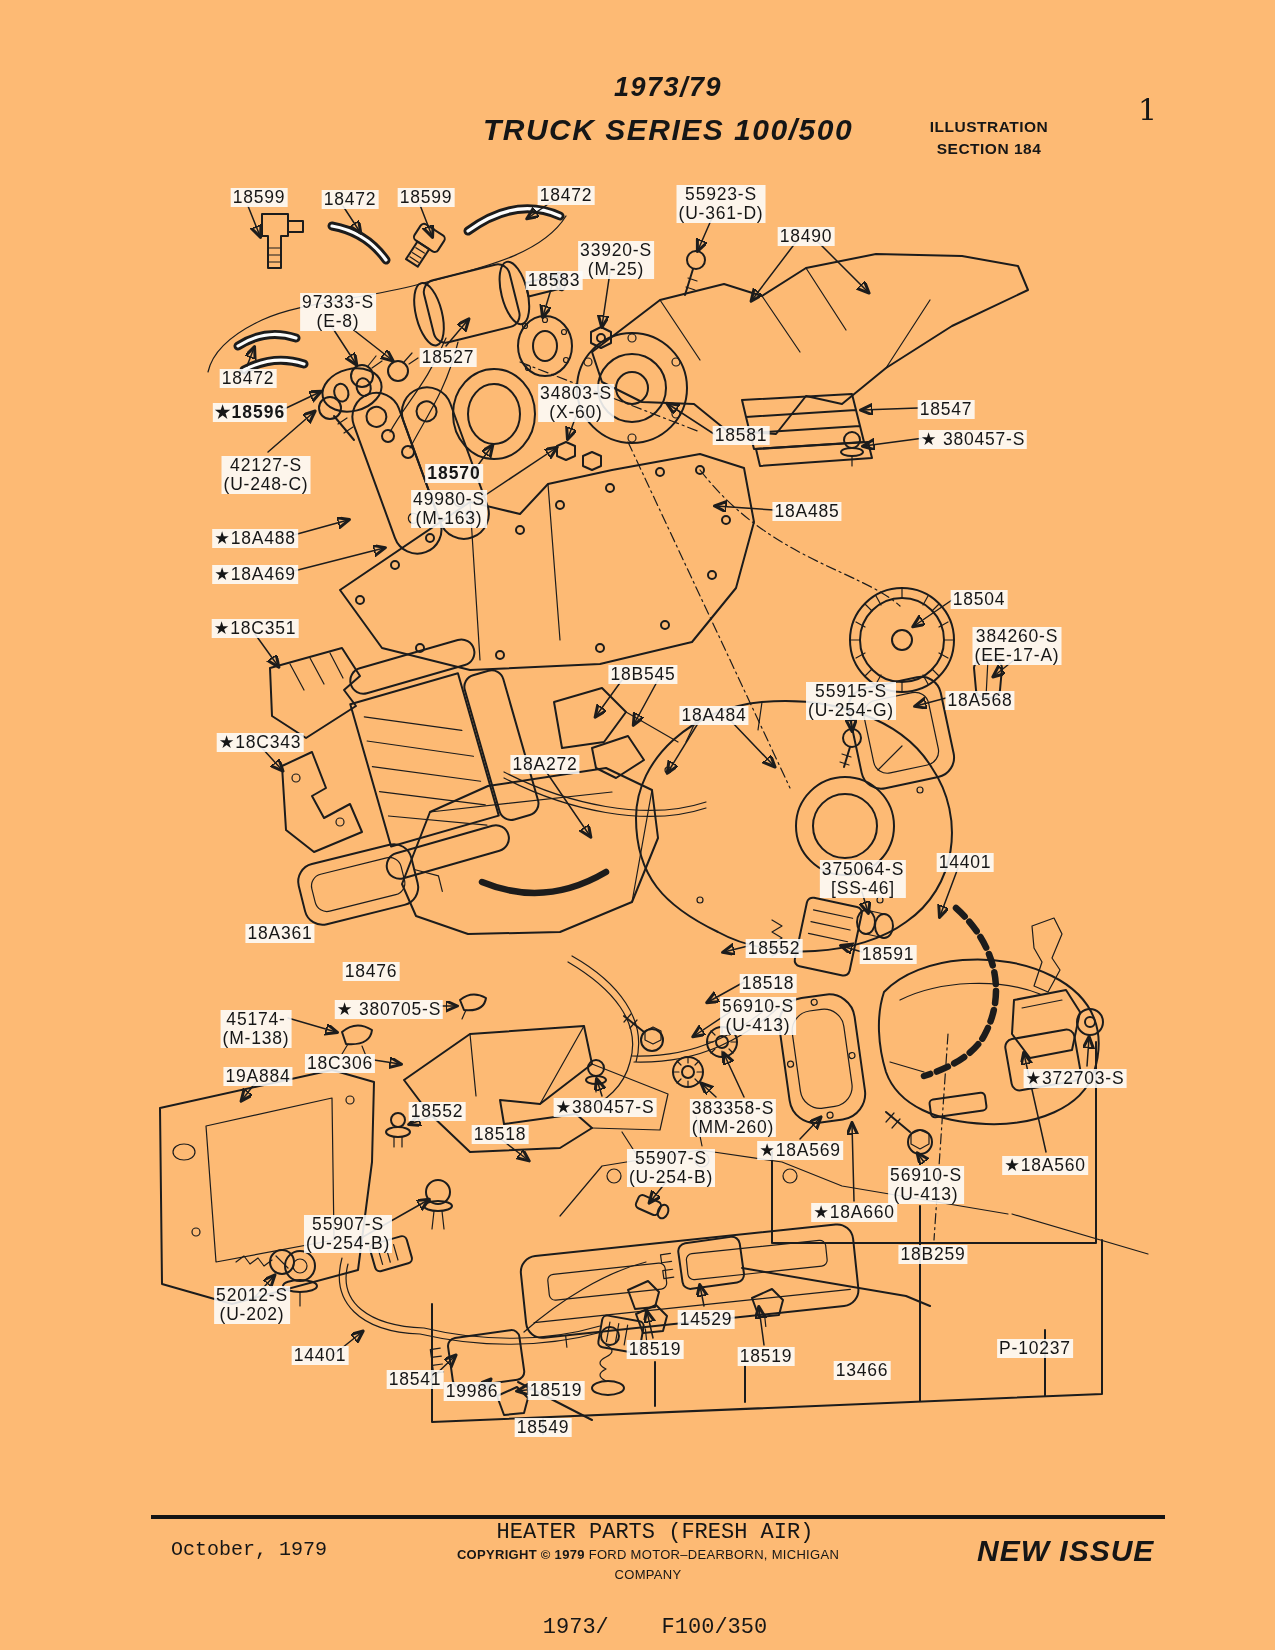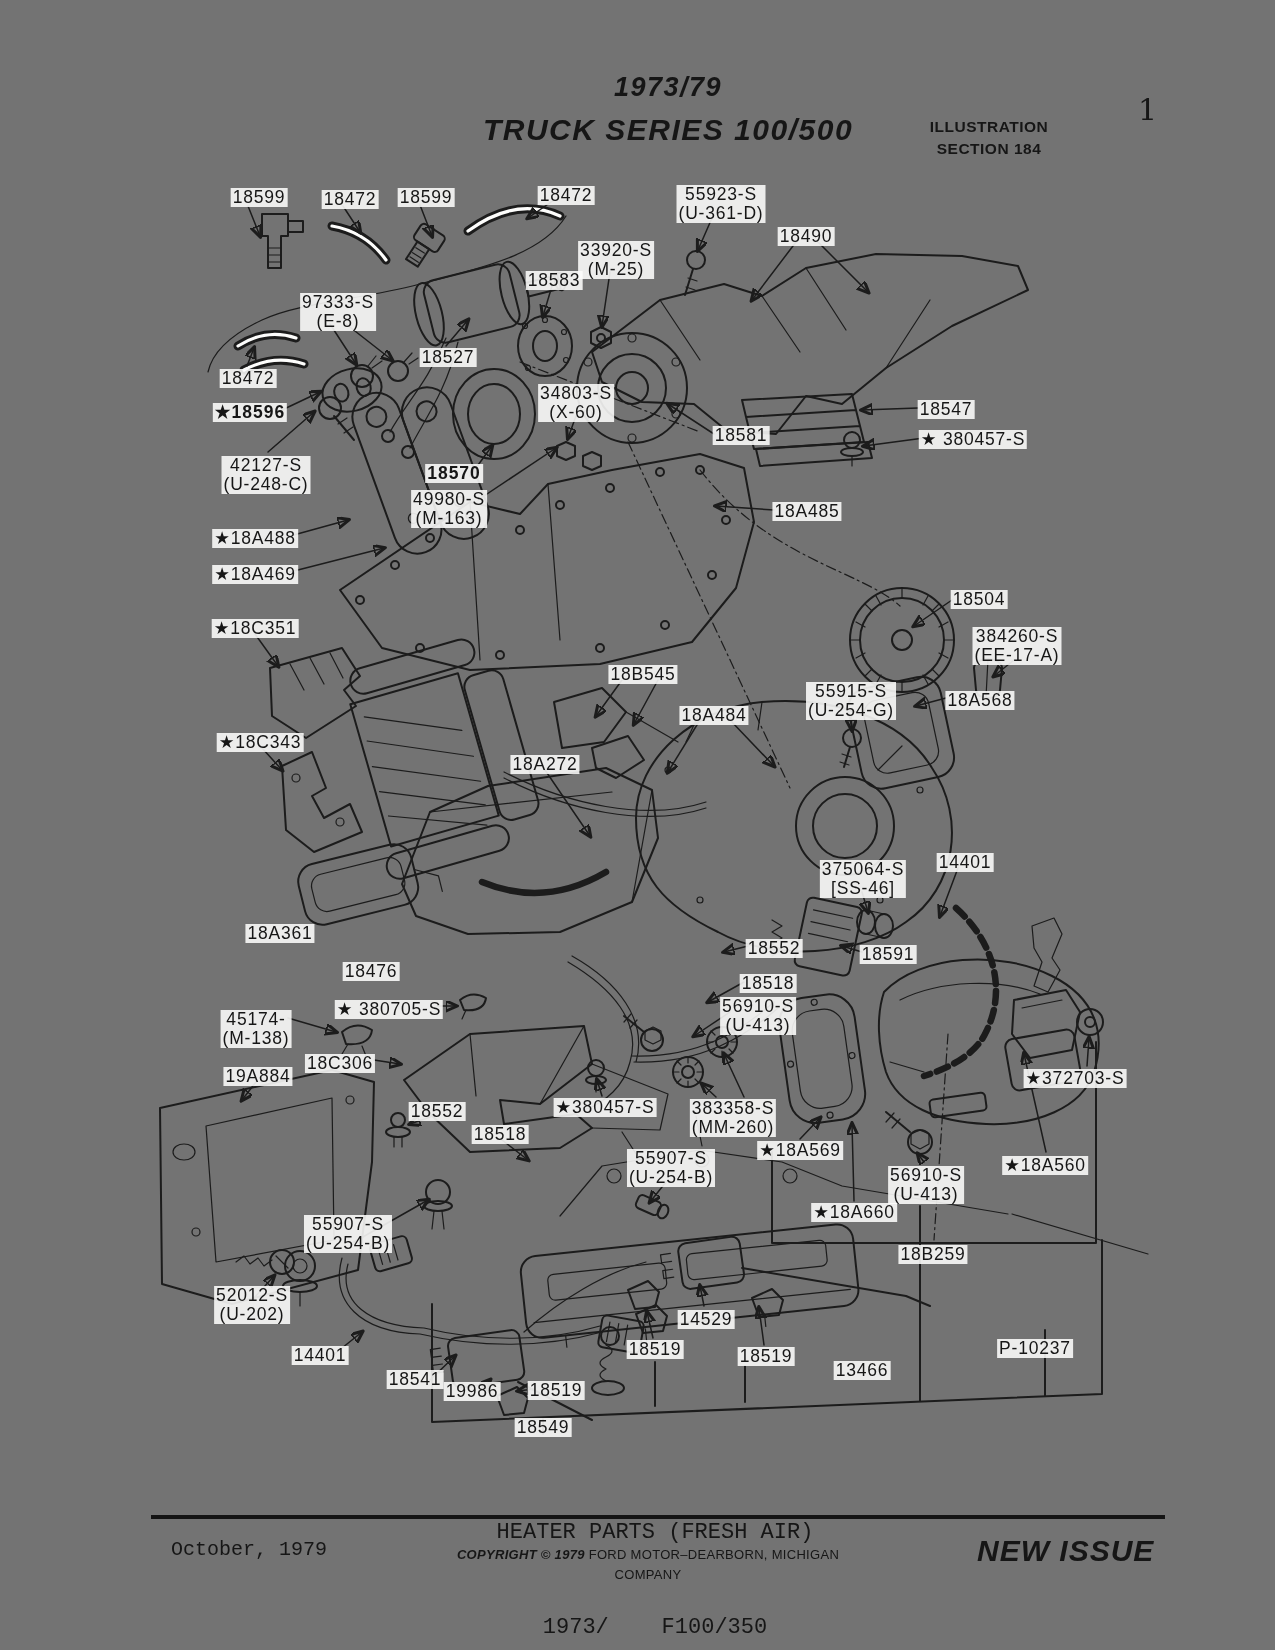--- a/index.html
+++ b/index.html
@@ -1,16 +1,16 @@
 <!DOCTYPE html>
 <html><head>
 <meta charset="utf-8">
 <style>
   html,body{margin:0;padding:0;background:#e8e8e4;}
-  .page{position:relative;width:1275px;height:1650px;margin:0 auto;background:#737373;overflow:hidden;
+  .page{position:relative;width:1275px;height:1650px;margin:0 auto;background:#fdba74;overflow:hidden;
         font-family:"Liberation Sans", sans-serif;color:#161616;}
   svg.art{position:absolute;left:0;top:0;}
   .ink *{stroke:#1c1c1c;fill:none;stroke-width:2;stroke-linecap:round;stroke-linejoin:round;}
   .ink .thin{stroke-width:1.2;}
   .ink .thick{stroke-width:6.5;}
   .ink .tube{stroke-width:9;}
   .ink .tubein{stroke:#fdfdfc;stroke-width:3.2;}
   .ink .dash{stroke-width:1.2;stroke-dasharray:10 4 2 4;}
   .ink .ld{stroke-width:1.5;marker-end:url(#ar);}
   #labels{position:absolute;left:0;top:0;width:100%;height:100%;}
@@ -24,21 +24,21 @@
   .hdr-title .l2{font-size:30px;margin-top:10px;}
   .hdr-sec{position:absolute;left:989px;top:116px;transform:translateX(-50%);text-align:center;
            font-weight:bold;font-size:15.5px;line-height:1.4;letter-spacing:0.5px;}
   .hdr-page{position:absolute;left:1138px;top:92px;font-family:"DejaVu Serif", serif;font-size:30px;}
   .caption{position:absolute;left:655px;top:1453px;transform:translateX(-50%);text-align:center;
            font-family:"Liberation Mono", monospace;font-size:22px;line-height:1.45;white-space:pre;}
   .rule{position:absolute;left:151px;top:1515px;width:1014px;height:4px;background:#141414;}
   .f-date{position:absolute;left:171px;top:1538px;font-family:"Liberation Mono", monospace;font-size:20px;}
   .f-copy{position:absolute;left:648px;top:1545px;transform:translateX(-50%);text-align:center;
           font-size:13px;line-height:1.55;letter-spacing:0.3px;}
-  .f-copy .cb{font-weight:bold;font-style:italic;}
+  .f-copy .cb{font-weight:bold;}
   .f-issue{position:absolute;left:977px;top:1534px;font-weight:bold;font-style:italic;
            font-size:30px;letter-spacing:1px;}
 </style>
 </head>
 <body>
 
 <div class="page">
 
   <div class="hdr-title">
     <div class="l1">1973/79</div>

